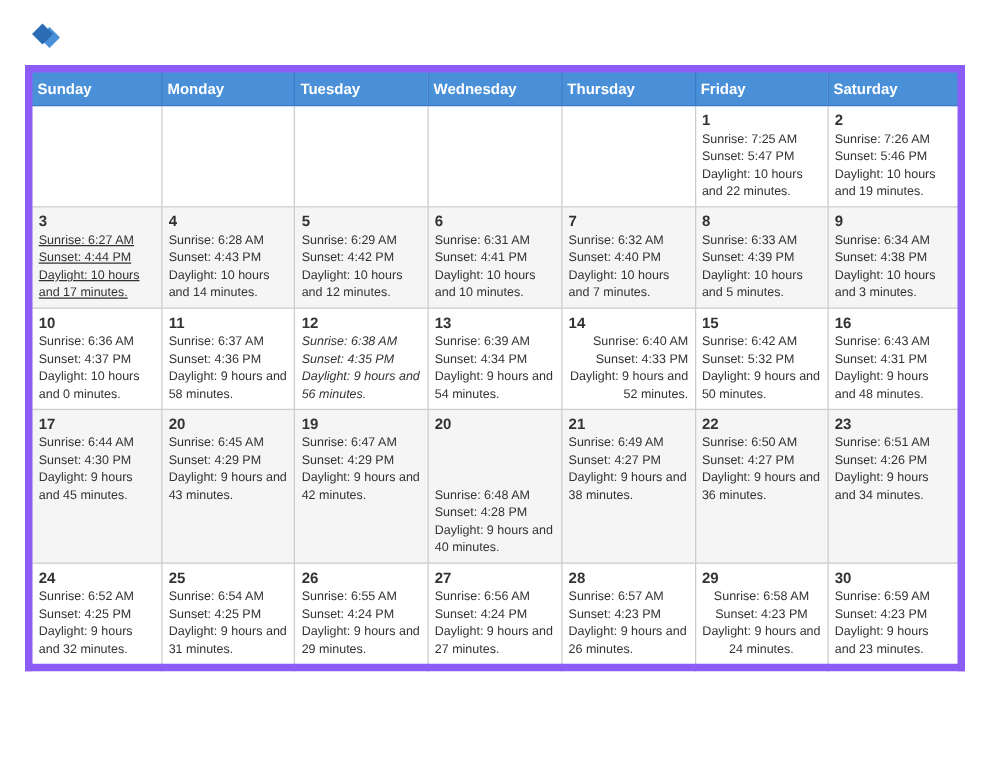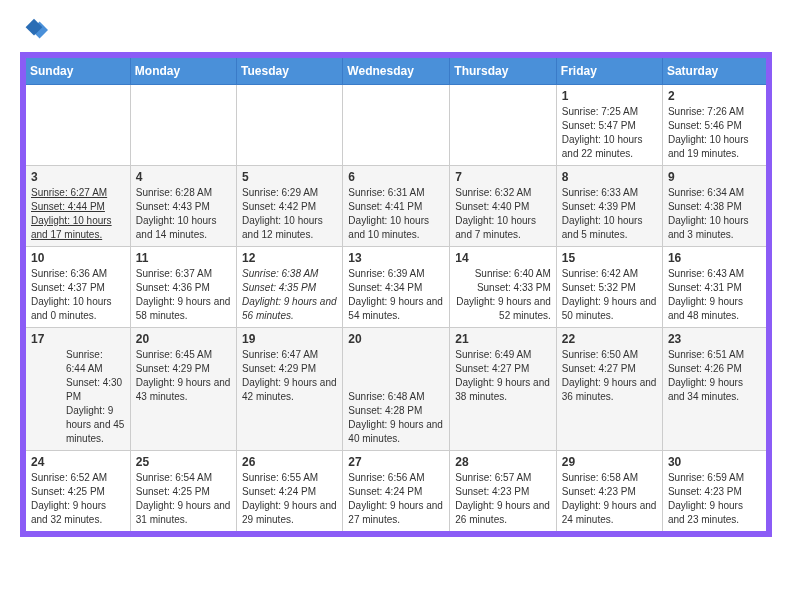--- a/index.html
+++ b/index.html
@@ -230,21 +230,21 @@
         <td>
           <span class="day-number">16</span>
           <div class="day-info" style="white-space: pre-line;">Sunrise: 6:43 AM
 Sunset: 4:31 PM
 Daylight: 9 hours and 48 minutes.</div>
         </td>
       </tr>
       <tr>
         <td>
           <span class="day-number">17</span>
-          <div class="day-info" style="white-space: pre-line; margin-left: 35px;">Sunrise: 6:44 AM
+          <div class="day-info" style="white-space: pre-line;">Sunrise: 6:44 AM
 Sunset: 4:30 PM
 Daylight: 9 hours and 45 minutes.</div>
         </td>
         <td>
           <span class="day-number">20</span>
           <div class="day-info" style="white-space: pre-line;">Sunrise: 6:45 AM
 Sunset: 4:29 PM
 Daylight: 9 hours and 43 minutes.</div>
         </td>
         <td>
@@ -304,21 +304,21 @@
 Daylight: 9 hours and 27 minutes.</div>
         </td>
         <td>
           <span class="day-number">28</span>
           <div class="day-info" style="white-space: pre-line;">Sunrise: 6:57 AM
 Sunset: 4:23 PM
 Daylight: 9 hours and 26 minutes.</div>
         </td>
         <td>
           <span class="day-number">29</span>
-          <div class="day-info" style="white-space: pre-line;">Sunrise: 6:58 AM
+          <div class="day-info" style="white-space: pre-line; text-align: center;">Sunrise: 6:58 AM
 Sunset: 4:23 PM
 Daylight: 9 hours and 24 minutes.</div>
         </td>
         <td>
           <span class="day-number">30</span>
           <div class="day-info" style="white-space: pre-line;">Sunrise: 6:59 AM
 Sunset: 4:23 PM
 Daylight: 9 hours and 23 minutes.</div>
         </td>
       </tr>

